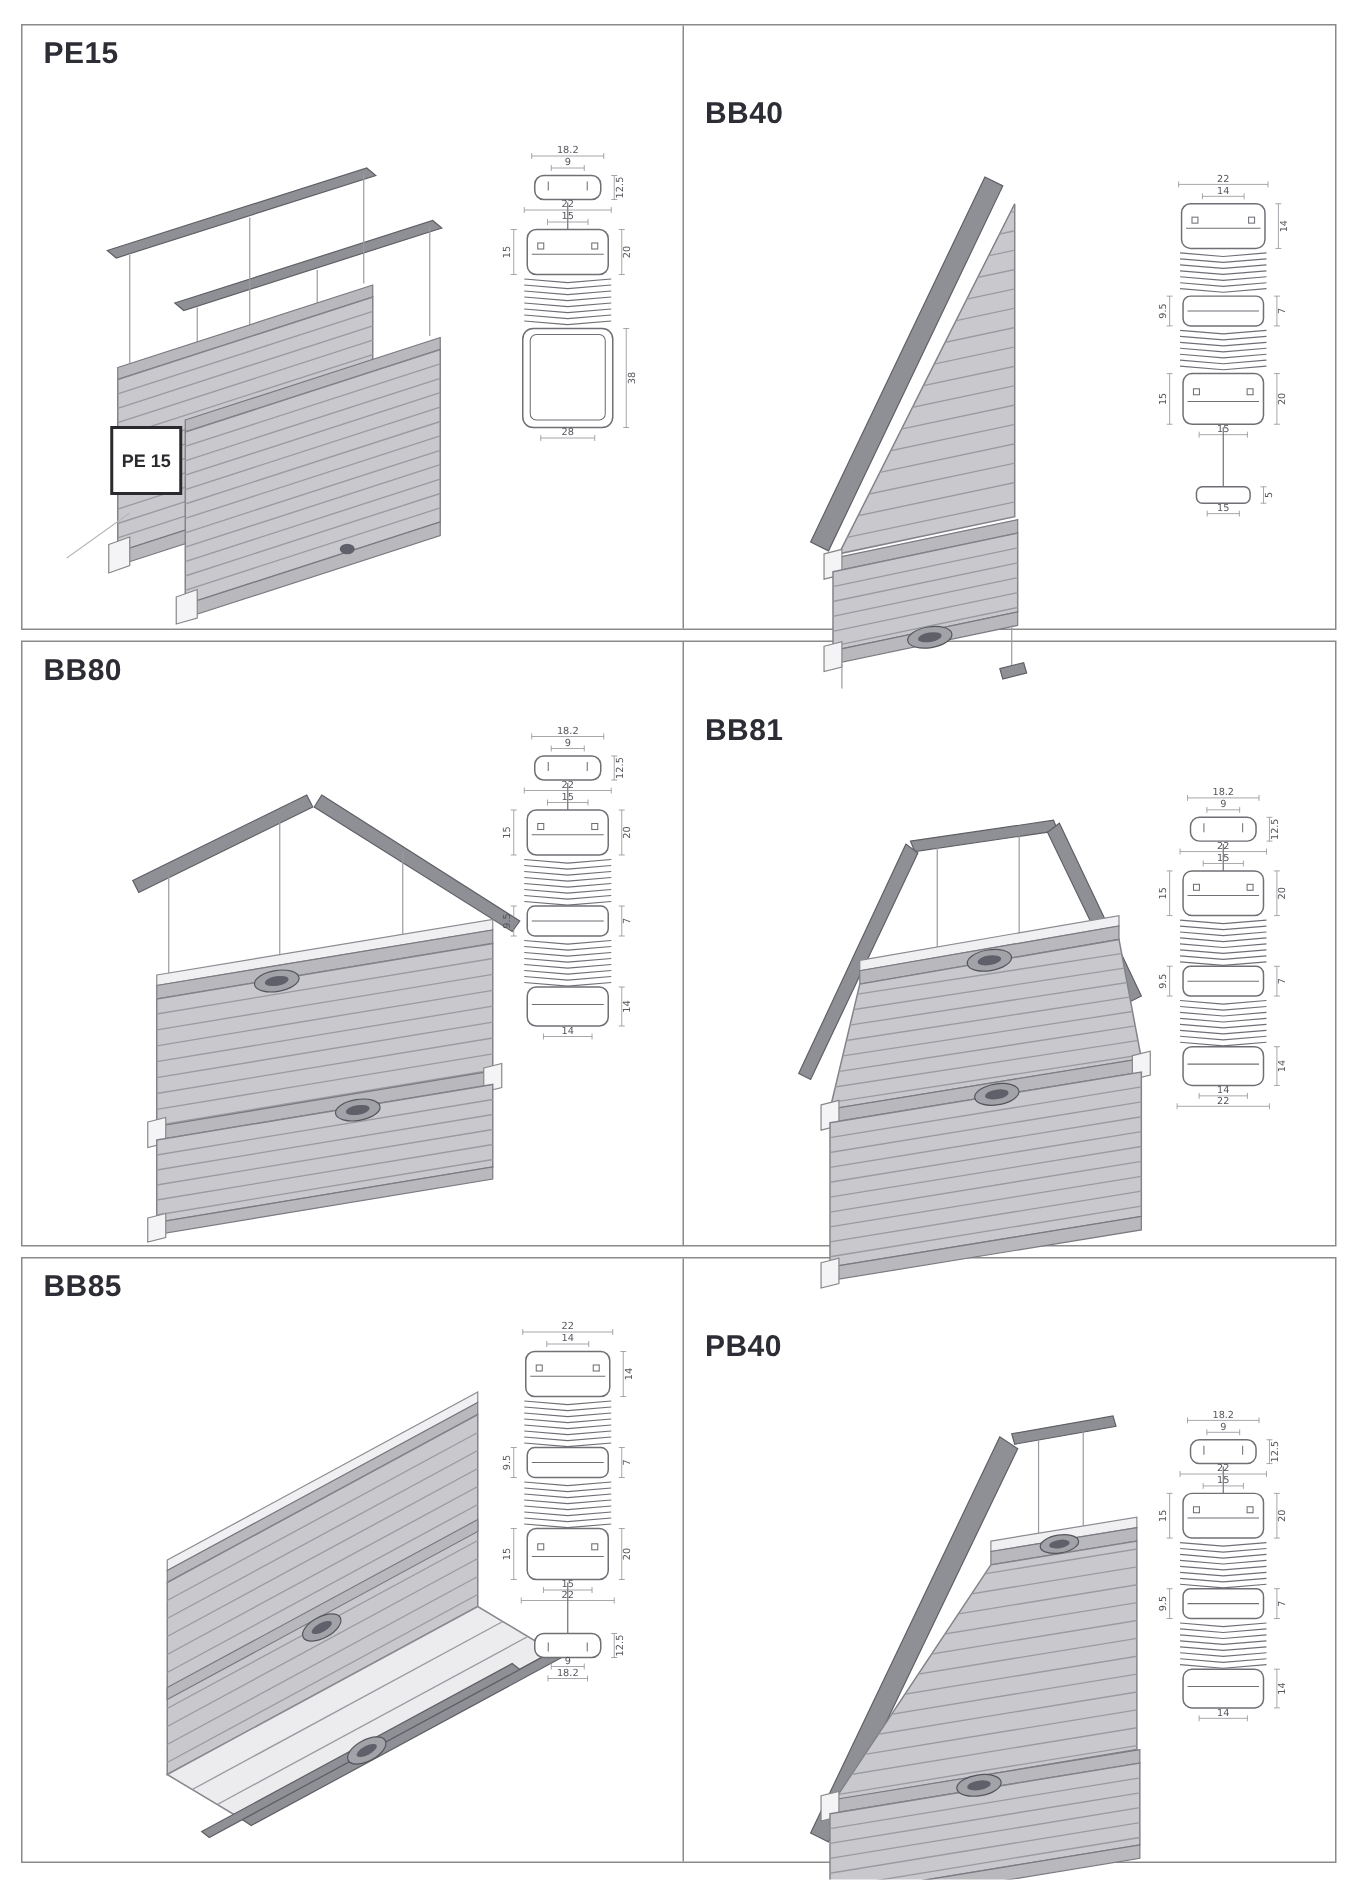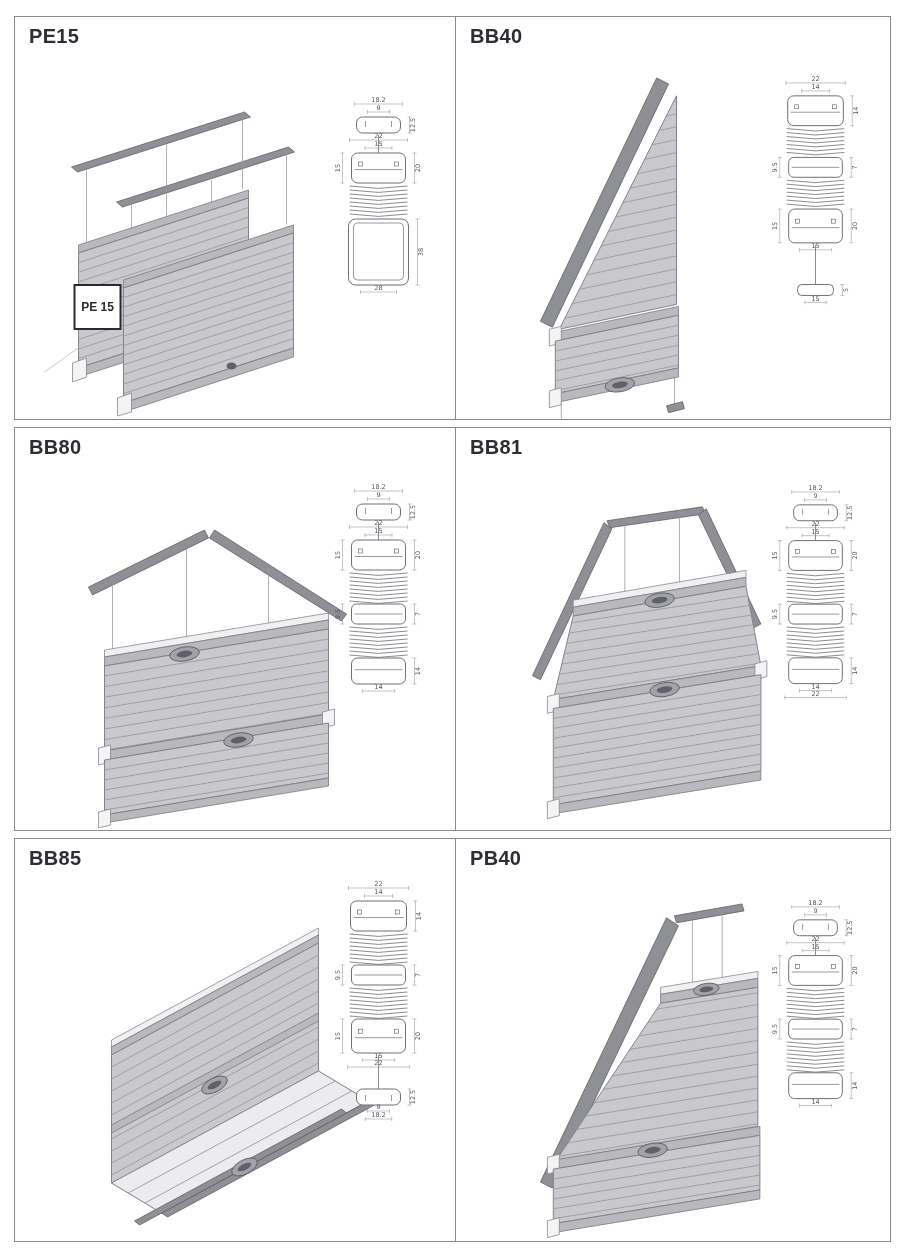--- a/index.html
+++ b/index.html
@@ -1,21 +1,21 @@
 <!DOCTYPE html>
 <html><head>
 <meta charset="utf-8">
 <style>
   html,body{margin:0;padding:0;background:#ffffff;}
   body{width:911px;height:1253px;position:relative;font-family:"Liberation Sans",sans-serif;}
   .sheet{position:absolute;left:14px;top:16px;width:877px;}
   .prow{display:flex;border:1px solid #8a8a8a;background:#fff;height:404px;margin-bottom:7px;box-sizing:border-box;}
   .cell{position:relative;box-sizing:border-box;height:100%;text-align:center;}
   .cell.left{width:441px;border-right:1px solid #8a8a8a;}
-  .cell.right{flex:1;}
+  .cell.right{flex:1;margin-top:40px;}
   .ptitle{position:absolute;top:8px;left:14px;font-size:20px;font-weight:700;color:#2d2d35;letter-spacing:.3px;z-index:2;}
   svg.diagram{position:absolute;left:0;top:0;width:100%;height:100%;}
   .rail{fill:#8f8f96;stroke:#5f5f66;stroke-width:.8}
   .fab{fill:#c9c9cd;stroke:#82828a;stroke-width:1}
   .flat{fill:#ececee;stroke:#8a8a90;stroke-width:1}
   .hdr{fill:#b8b8bd;stroke:#7a7a82;stroke-width:.8}
   .face{fill:#f0f0f2;stroke:#8a8a90;stroke-width:.8}
   .cap{fill:#f4f4f6;stroke:#888;stroke-width:.8}
   .cord{stroke:#9a9aa1;stroke-width:.8}
   .thin{stroke:#b5b5bb;stroke-width:.7}

